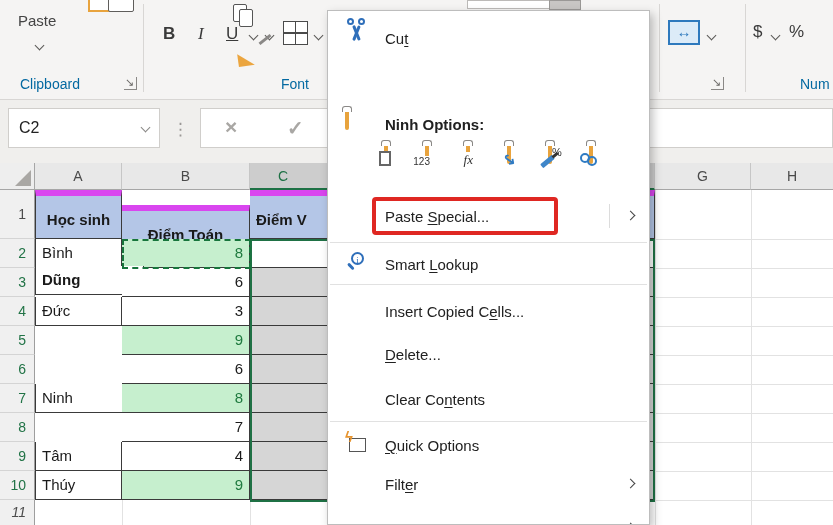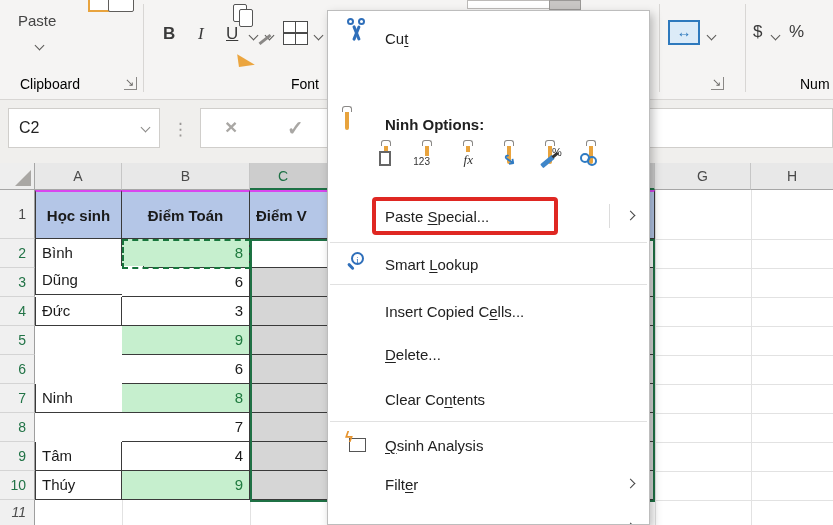--- a/index.html
+++ b/index.html
@@ -3,21 +3,21 @@
 <meta charset="utf-8">
 <style>
   * { margin:0; padding:0; box-sizing:border-box; }
   html,body { width:833px; height:525px; overflow:hidden; background:#fff;
     font-family:"Liberation Sans", sans-serif; }
   .abs { position:absolute; }
 
   
   #ribbon { position:absolute; left:0; top:0; width:833px; height:100px;
     background:#f5f4f3; border-bottom:1px solid #d8d6d4; }
-  .grp-label { position:absolute; font-size:14px; color:#000000; }
+  .grp-label { position:absolute; font-size:14px; color:#0369a1; }
   .vsep { position:absolute; width:1px; background:#d8d6d4; }
   .chv { display:inline-block; width:7px; height:7px;
     border-right:1.7px solid #5a5856; border-bottom:1.7px solid #5a5856;
     transform:rotate(45deg); }
   .chv.r { transform:rotate(-45deg); border-color:#444; }
   .launcher { position:absolute; font-size:11px; color:#6a6866;
     border-right:1.5px solid #8a8886; border-bottom:1.5px solid #8a8886;
     width:13px; height:13px; line-height:11px; text-align:left; padding-left:1px;}
 
   .paste-label { position:absolute; left:18px; top:12px; font-size:15px; color:#444; }
@@ -59,21 +59,21 @@
     border-right:1px solid #a6a6a6; border-bottom:1px solid #a6a6a6; }
   .tri { position:absolute; right:3px; bottom:3px; width:0; height:0;
     border-left:16px solid transparent; border-bottom:16px solid #a9a7a4; }
   .rowhead { position:absolute; left:0; width:35px; background:#f0f0f0;
     border-right:1px solid #9e9e9e; border-bottom:1px solid #d4d4d4;
     font-size:14px; color:#4c4c4c; text-align:right; padding-right:8px; }
   .rowhead.sel { color:#217346; }
   .tcell { position:absolute; border-right:1px solid #3a3a3a; border-bottom:1px solid #3a3a3a;
     font-size:15px; color:#1a1a1a; background:#fff; overflow:hidden; white-space:nowrap; }
   .tcell.bl { border-left:1px solid #3a3a3a; }
-  .tcell.bt { border-top:2px solid #d946ef; }
+  .tcell.bt { border-top:6px solid #d946ef; }
   .hdr { background:#b4c6e7; font-weight:bold; text-align:center; line-height:48px; }
   .hdr.left { text-align:left; padding-left:6px; }
   .namec { line-height:28px; padding-left:6px; }
   .score { line-height:28px; padding-right:6px; text-align:right; }
   .good { background:#c6efce; color:#1f7a3f; }
   .selcell { background:#d6d6d6; }
   .gl { position:absolute; background:#e2e2e2; }
   #sel-outline { position:absolute; left:250px; top:76px; width:405px; height:263px;
     border:2px solid #1f7145; pointer-events:none; }
   #ants { position:absolute; left:122px; top:76px; width:129px; height:30px;
@@ -175,21 +175,21 @@
 
   <div class="fmt-bold" style="left:163px;top:24px;">B</div>
   <div class="fmt-italic" style="left:198px;top:24px;">I</div>
   <div class="fmt-under" style="left:226px;top:24px;">U</div>
   <span class="chv" style="position:absolute;left:250px;top:32px;"></span>
   <div class="grid-icon" style="left:283px;top:21px;">
     <div class="h"></div>
       <div class="v"></div>
   </div>
   <span class="chv" style="position:absolute;left:315px;top:32px;"></span>
-  <div class="grp-label" style="left:291px;top:76px;text-align:right;">Font</div>
+  <div class="grp-label" style="left:281px;top:76px;text-align:right;">Font</div>
 
   <div class="abs" style="left:467px;top:0;width:106px;height:9px;background:#fff;border:1px solid #bcbab8;"></div>
   <div class="abs" style="left:549px;top:0;width:32px;height:10px;background:#c8c6c4;border:1px solid #9a9896;"></div>
 
   <div class="vsep" style="left:659px;top:4px;height:88px;"></div>
   <div class="merge-icon" style="left:668px;top:20px;">↔</div>
   <span class="chv" style="position:absolute;left:708px;top:32px;"></span>
   <div class="launcher" style="left:711px;top:77px;">↘</div>
   <div class="vsep" style="left:745px;top:4px;height:88px;"></div>
   <div class="num-btn" style="left:753px;top:22px;">$</div>
@@ -242,26 +242,26 @@
   <div class="gl" style="left:655px;top:192px;width:178px;height:1px;"></div>
   <div class="gl" style="left:655px;top:221px;width:178px;height:1px;"></div>
   <div class="gl" style="left:655px;top:250px;width:178px;height:1px;"></div>
   <div class="gl" style="left:655px;top:279px;width:178px;height:1px;"></div>
   <div class="gl" style="left:655px;top:308px;width:178px;height:1px;"></div>
   <div class="gl" style="left:655px;top:337px;width:178px;height:1px;"></div>
   <div class="gl" style="left:122px;top:337px;width:1px;height:25px;"></div>
   <div class="gl" style="left:250px;top:337px;width:1px;height:25px;"></div>
 
   <div class="tcell hdr bl bt" style="left:35px;top:27px;width:87px;height:49px;">Học sinh</div>
-  <div class="tcell hdr bt" style="left:122px;top:27px;width:128px;height:49px;">Điểm Toán</div>
+  <div class="tcell hdr bt" style="left:122px;top:42px;width:128px;height:49px;">Điểm Toán</div>
   <div class="tcell hdr left bt" style="left:250px;top:27px;width:405px;height:49px;">Điểm V</div>
 
   <div class="tcell namec bl" style="left:35px;top:76px;width:87px;height:29px;">Bình</div>
   <div class="tcell score good" style="left:122px;top:76px;width:128px;height:29px;">8</div>
-  <div class="tcell namec bl" style="left:35px;top:103px;width:109px;height:29px;">Dũng</div>
+  <div class="tcell namec bl" style="left:35px;top:103px;width:109px;height:29px;font-weight:bold;">Dũng</div>
   <div class="tcell score" style="left:122px;top:105px;width:128px;height:29px;">6</div>
   <div class="tcell namec bl" style="left:35px;top:134px;width:87px;height:29px;">Đức</div>
   <div class="tcell score" style="left:122px;top:134px;width:128px;height:29px;">3</div>
   <div class="tcell score good" style="left:122px;top:163px;width:128px;height:29px;">9</div>
   <div class="tcell score" style="left:122px;top:192px;width:128px;height:29px;">6</div>
   <div class="tcell namec bl" style="left:35px;top:221px;width:111px;height:29px;">Ninh</div>
   <div class="tcell score good" style="left:122px;top:221px;width:128px;height:29px;">8</div>
   <div class="tcell score" style="left:122px;top:250px;width:128px;height:29px;">7</div>
   <div class="tcell namec bl" style="left:35px;top:279px;width:87px;height:29px;">Tâm</div>
   <div class="tcell score" style="left:122px;top:279px;width:128px;height:29px;">4</div>
@@ -349,21 +349,21 @@
   <div class="mi" style="top:369px;">
     <span><span>Clear Co</span><span class="key">n</span><span>tents</span></span>
   </div>
 
   <div class="msep" style="top:410px;"></div>
 
   <div class="mi" style="top:415px;">
     <span class="ic">
       <span class="qa"><span class="box"></span><span class="bolt">ϟ</span></span>
     </span>
-    <span><span></span><span class="key">Q</span><span>sinh Analysis</span></span>
+    <span><span></span><span class="key">Q</span><span>uick Options</span></span>
   </div>
 
   <div class="mi" style="top:454px;">
     <span><span>Filt</span><span class="key">e</span><span>r</span></span>
     <span class="chv r subarrow"></span>
   </div>
 
   <div class="mi" style="top:498px;">
     <span class="chv r subarrow"></span>
   </div>

